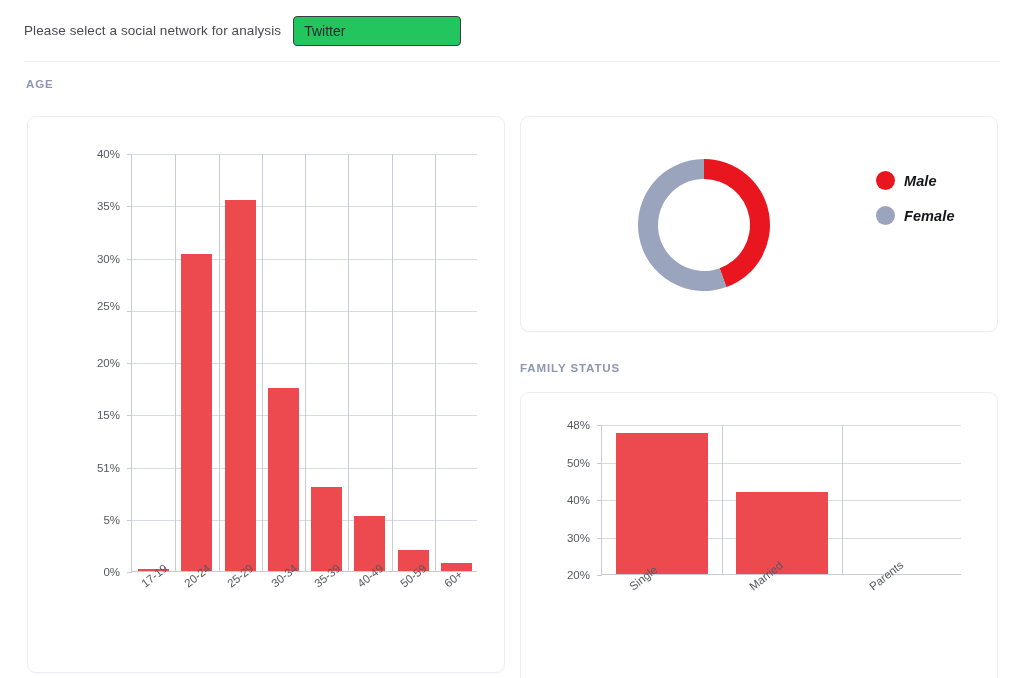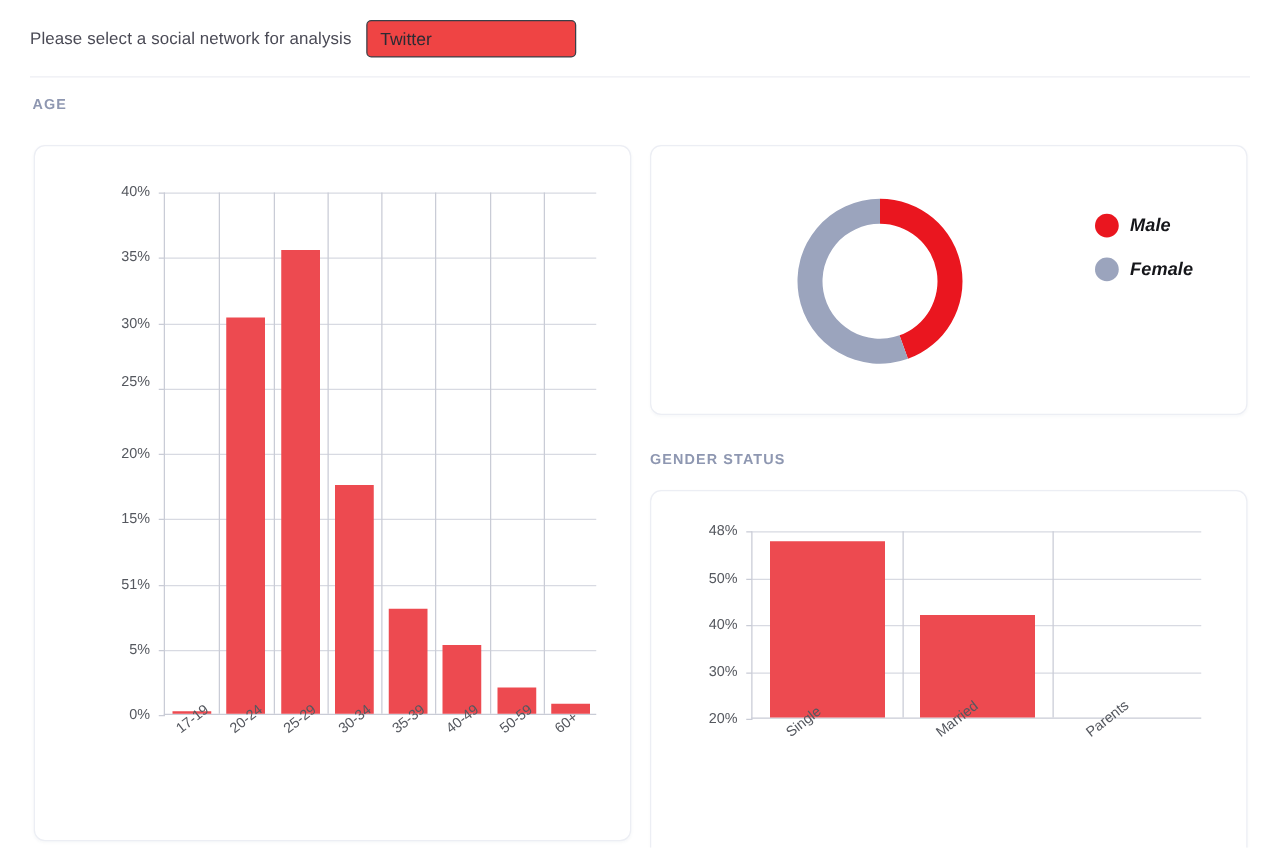--- a/index.html
+++ b/index.html
@@ -35,21 +35,21 @@
     color: #4a4a55;
     letter-spacing: 0.1px;
     line-height: 1;
   }
   .network-input {
     margin-left: 12px;
     width: 168px;
     height: 30px;
     border: 1px solid #3a3f47;
     border-radius: 4px;
-    background: #ef4444;
+    background: #22c55e;
     font-family: "Liberation Sans", sans-serif;
     font-size: 14px;
     color: #2b2b33;
     padding: 0 10px;
     outline: none;
   }
   .topdivider {
     position: absolute;
     left: 24px; top: 61px;
     width: 976px;
@@ -173,21 +173,21 @@
 <div class="page">
 
   <div class="topbar">
     <span class="topbar-label">Please select a social network for analysis</span>
     <input class="network-input" type="text" value="Twitter" style="">
   </div>
   <div class="topdivider"></div>
 
   <div class="sec-title" id="title-age">AGE</div>
   <div class="sec-title" id="title-gender">GENDER</div>
-  <div class="sec-title" id="title-family">GENDER STATUS</div>
+  <div class="sec-title" id="title-family">FAMILY STATUS</div>
 
   <div class="card" id="card-age">
     <div class="chart-wrap" id="age-chart" style="left:0; top:0; width:478px; height:557px;">
       <div class="ylabels" id="age-ylabels">
           <div class="ylab" style="top: 455px; right: 386px;">0%</div>
           <div class="ylab" style="top: 402.75px; right: 386px;">5%</div>
           <div class="ylab" style="top: 350.5px; right: 386px;">51%</div>
           <div class="ylab" style="top: 298.25px; right: 386px;">15%</div>
           <div class="ylab" style="top: 246px; right: 386px;">20%</div>
           <div class="ylab" style="top: 189px; right: 386px;">25%</div>

